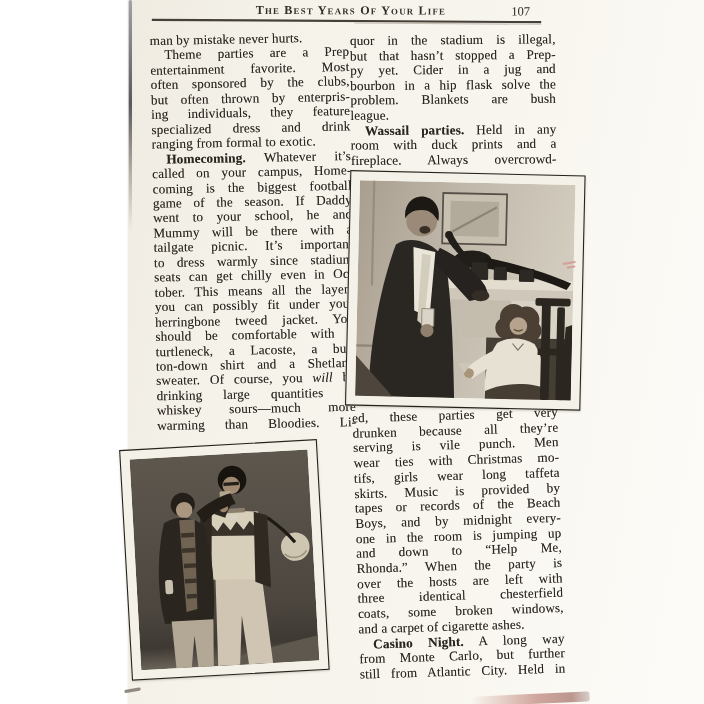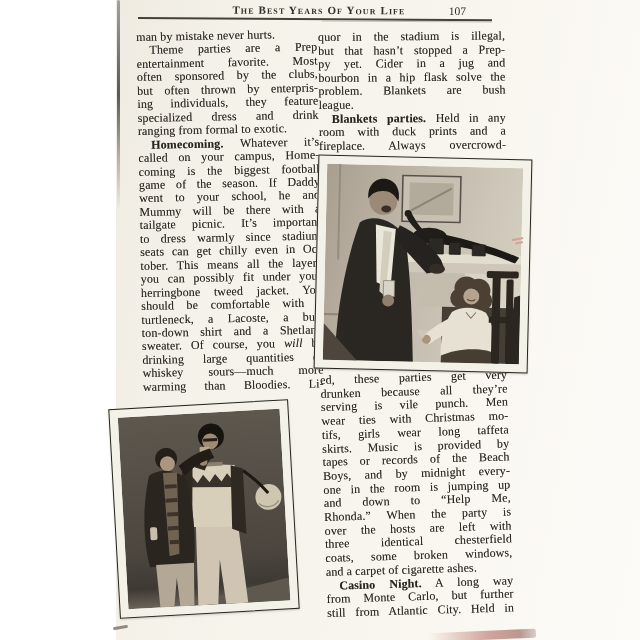--- a/index.html
+++ b/index.html
@@ -16,21 +16,21 @@
     position:absolute;left:117px;top:0;width:3px;height:210px;
     background:linear-gradient(to bottom,rgba(148,148,156,.85),rgba(82,80,86,.95) 45%,rgba(120,115,110,.5) 75%,rgba(120,115,110,0));
     border-radius:2px;
   }
   .hdr-title{
     position:absolute;left:133px;top:4px;width:372px;text-align:center;
     font-variant:small-caps;font-weight:bold;font-size:11px;letter-spacing:1.1px;
     color:#332f28;transform:rotate(.2deg);
   }
   .hdr-num{
-    position:absolute;left:436px;top:5px;width:30px;text-align:right;
+    position:absolute;left:452px;top:5px;width:30px;text-align:right;
     font-size:11.5px;color:#2c2822;transform:rotate(.3deg);
   }
   .hdr-rule{
     position:absolute;left:138px;top:17px;width:354px;height:1.6px;
     background:#45403a;transform:rotate(.35deg);transform-origin:left center;
   }
   .hdr-rule2{
     position:absolute;left:322px;top:21px;width:170px;height:1px;
     background:#c6bfb2;transform:rotate(.4deg);
   }
@@ -105,21 +105,21 @@
     <div class="line">whiskey sours—much more</div>
     <div class="line">warming than Bloodies. Li-</div>
   </div>
 <div class="col col-rt">
     <div class="line">quor in the stadium is illegal,</div>
     <div class="line">but that hasn’t stopped a Prep-</div>
     <div class="line">py yet. Cider in a jug and</div>
     <div class="line">bourbon in a hip flask solve the</div>
     <div class="line">problem. Blankets are bush</div>
     <div class="line pend">league.</div>
-    <div class="line ind"><b>Blankets parties.</b> Held in any</div>
+    <div class="line ind"><b>Wassail parties.</b> Held in any</div>
     <div class="line">room with duck prints and a</div>
     <div class="line">fireplace. Always overcrowd-</div>
   </div>
 <div class="col col-rb">
     <div class="line">ed, these parties get very</div>
     <div class="line">drunken because all they’re</div>
     <div class="line">serving is vile punch. Men</div>
     <div class="line">wear ties with Christmas mo-</div>
     <div class="line">tifs, girls wear long taffeta</div>
     <div class="line">skirts. Music is provided by</div>

